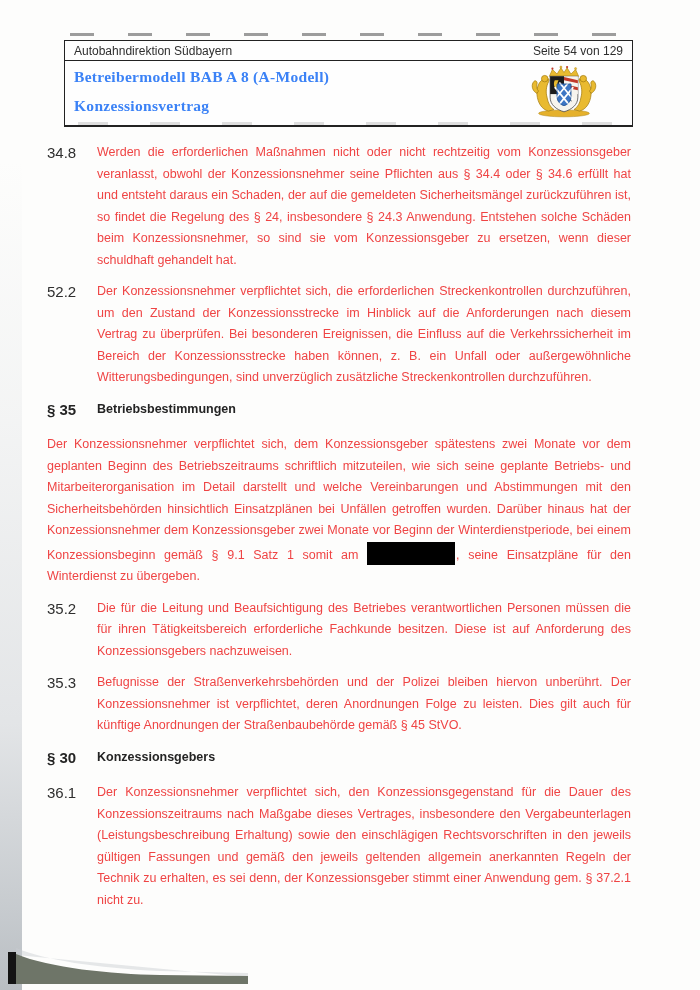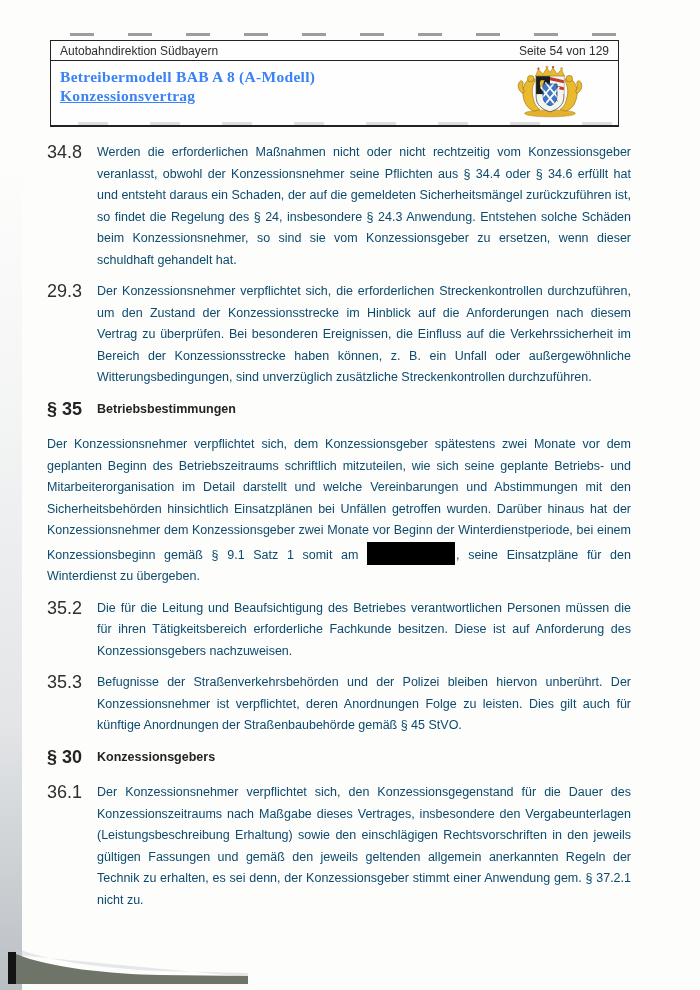--- a/index.html
+++ b/index.html
@@ -22,41 +22,41 @@
     position:absolute;height:3px;opacity:.5;pointer-events:none;
     background:repeating-linear-gradient(90deg,#3c3c3c 0 24px,transparent 24px 58px);
   }
   .dash-top{left:70px;top:33px;width:560px;}
   .dash-bottom{left:78px;top:122px;width:548px;opacity:.4;
     background:repeating-linear-gradient(90deg,#3c3c3c 0 30px,transparent 30px 72px);}
   .corner-wedge{position:absolute;left:0;top:946px;}
 
   
   .header-box{
-    position:absolute;left:50px;top:40px;width:567px;
+    position:absolute;left:64px;top:40px;width:567px;
     border:1.6px solid #222;border-bottom-width:2.6px;background:rgba(255,255,255,.6);
   }
   .header-row1{
     display:flex;justify-content:space-between;align-items:center;
     padding:2px 9px 1px 9px;font-size:12px;line-height:16px;color:#2e2e2e;
     border-bottom:1.5px solid #222;
   }
   .header-row2{position:relative;height:57px;padding:7px 9px 0 9px;}
   .doc-title{
     font-family:"Liberation Serif", serif;font-weight:bold;color:#3b82f6;
     font-size:15.5px;line-height:18px;letter-spacing:.3px;
   }
-  .doc-title.second{margin-top:1px;text-decoration:underline;}
+  .doc-title.second{margin-top:11px;}
   .crest{position:absolute;right:29px;top:3px;}
 
   
   .content{position:absolute;left:47px;top:142px;width:584px;}
   .row{display:flex;margin-bottom:10px;}
-  .row .num{flex:0 0 50px;font-size:18px;line-height:21.5px;color:#2f2f2f;}
-  .row .txt{flex:1;font-size:12.5px;line-height:21.5px;text-align:justify;color:#0c4a6e;}
+  .row .num{flex:0 0 50px;font-size:15px;line-height:21.5px;color:#2f2f2f;}
+  .row .txt{flex:1;font-size:12.5px;line-height:21.5px;text-align:justify;color:#ef4444;}
   .row.heading{margin-top:8px;margin-bottom:14px;}
   .row.heading .num,.row.heading .txt{font-weight:bold;color:#242424;}
   .row.heading .txt{text-align:left;}
   .redaction{
     display:inline-block;width:88px;height:23px;background:#000;
     vertical-align:-6px;margin-right:1px;
   }
 </style>
 </head>
 <body>
@@ -124,21 +124,21 @@
   </div>
 
   <div class="content">
 
     <div class="row">
       <div class="num">34.8</div>
       <div class="txt">Werden die erforderlichen Maßnahmen nicht oder nicht rechtzeitig vom Konzessionsgeber veranlasst, obwohl der Konzessionsnehmer seine Pflichten aus § 34.4 oder § 34.6 erfüllt hat und entsteht daraus ein Schaden, der auf die gemeldeten Sicherheitsmängel zurückzuführen ist, so findet die Regelung des § 24, insbesondere § 24.3 Anwendung. Entstehen solche Schäden beim Konzessionsnehmer, so sind sie vom Konzessionsgeber zu ersetzen, wenn dieser schuldhaft gehandelt hat.</div>
     </div>
 
     <div class="row">
-      <div class="num">29.3</div>
+      <div class="num">52.2</div>
       <div class="txt">Der Konzessionsnehmer verpflichtet sich, die erforderlichen Streckenkontrollen durchzuführen, um den Zustand der Konzessionsstrecke im Hinblick auf die Anforderungen nach diesem Vertrag zu überprüfen. Bei besonderen Ereignissen, die Einfluss auf die Verkehrssicherheit im Bereich der Konzessionsstrecke haben können, z. B. ein Unfall oder außergewöhnliche Witterungsbedingungen, sind unverzüglich zusätzliche Streckenkontrollen durchzuführen.</div>
     </div>
 
     <div class="row heading">
       <div class="num">§ 35</div>
       <div class="txt">Betriebsbestimmungen</div>
     </div>
 
     <div class="row">
       <div class="txt"><span>Der Konzessionsnehmer verpflichtet sich, dem Konzessionsgeber spätestens zwei Monate vor dem geplanten Beginn des Betriebszeitraums schriftlich mitzuteilen, wie sich seine geplante Betriebs- und Mitarbeiterorganisation im Detail darstellt und welche Vereinbarungen und Abstimmungen mit den Sicherheitsbehörden hinsichtlich Einsatzplänen bei Unfällen getroffen wurden. Darüber hinaus hat der Konzessionsnehmer dem Konzessionsgeber zwei Monate vor Beginn der Winterdienstperiode, bei einem Konzessionsbeginn gemäß § 9.1 Satz 1 somit am</span>

